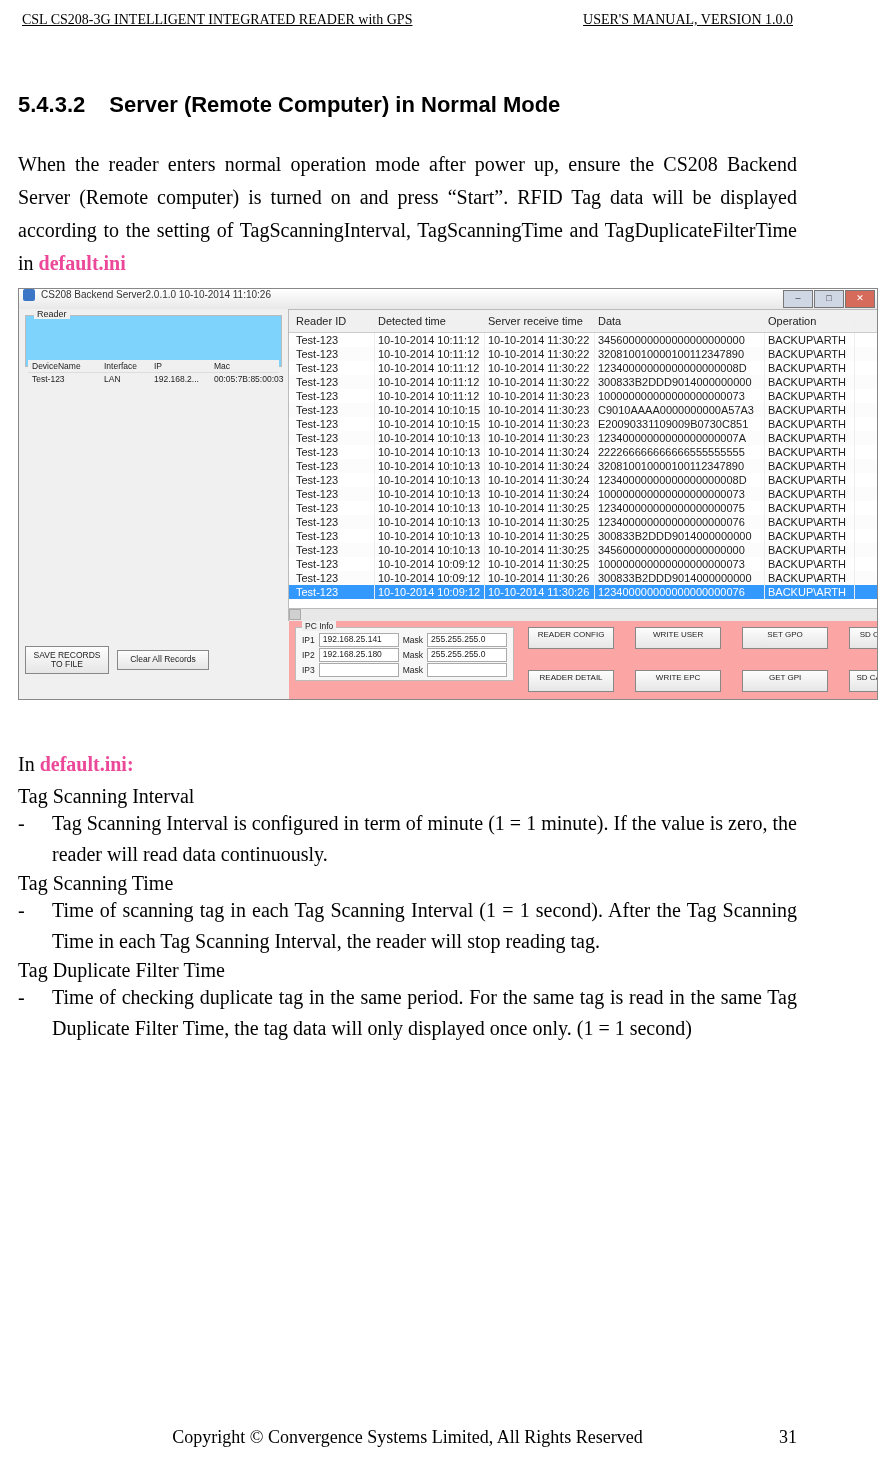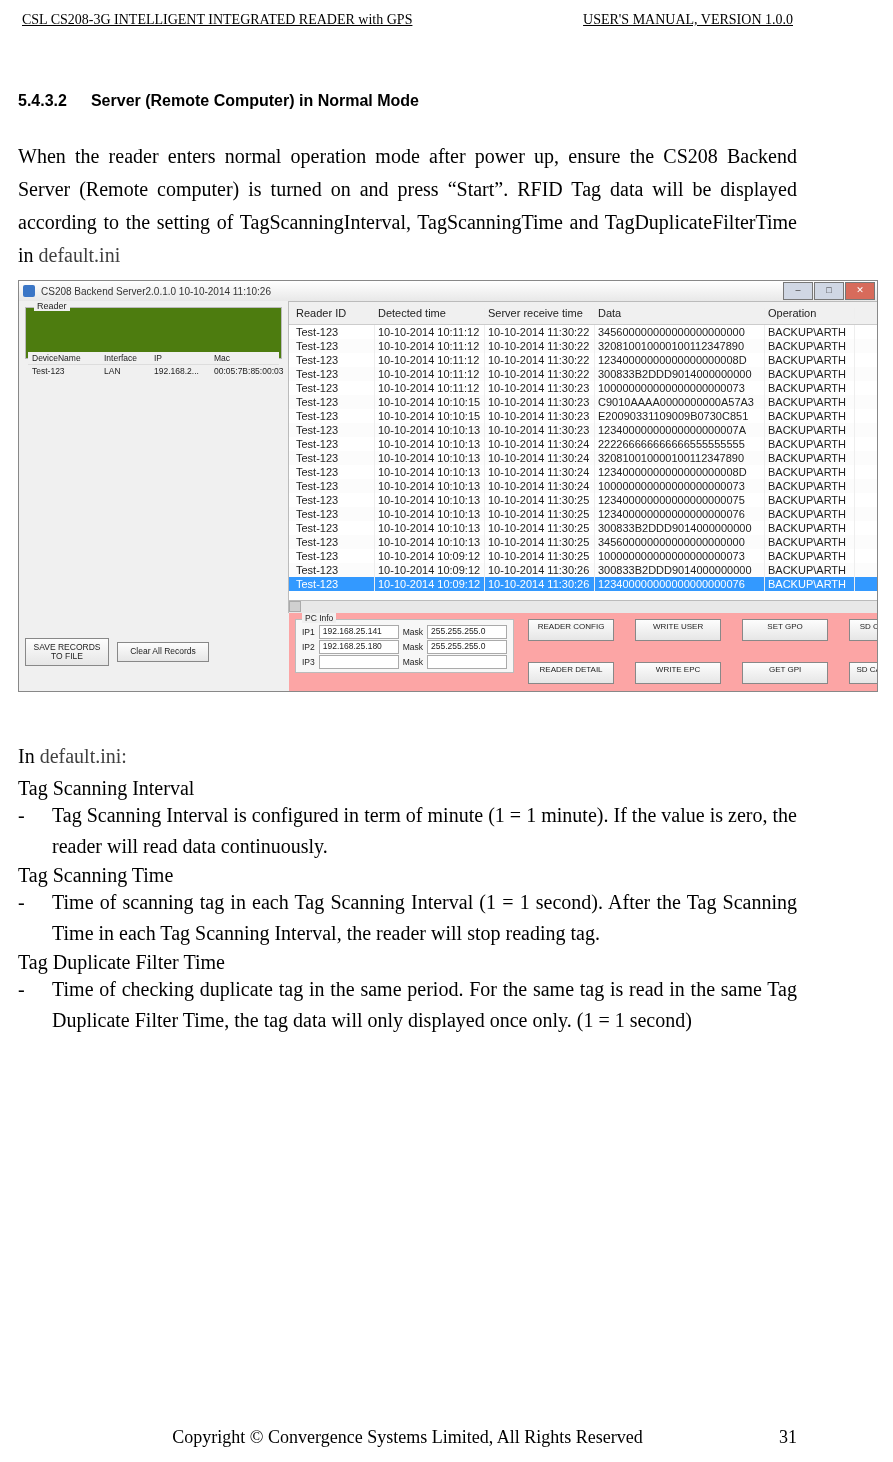--- a/index.html
+++ b/index.html
@@ -21,51 +21,50 @@
   .header-line {
     display: flex;
     justify-content: space-between;
     font-size: 14px;
     text-decoration: underline;
     padding: 0 4px 4px 4px;
   }
   .section-heading {
     margin: 60px 0 30px 0;
     font-family: Arial, Helvetica, sans-serif;
-    font-size: 16px;
+    font-size: 22px;
     font-weight: bold;
   }
   .section-heading .num { margin-right: 24px; }
   .para {
     font-size: 20px;
     line-height: 1.65;
     text-align: justify;
     margin: 0 0 4px 0;
   }
-  .red { color: #404040; font-weight: normal; }
+  .red { color: #ec4899; font-weight: bold; }
 
   
   .screenshot {
     width: 858px;
     height: 410px;
     margin: 8px 0 0 0;
     border: 1px solid #888;
     background: #ececec;
     font-family: "Segoe UI", Tahoma, Arial, sans-serif;
     font-size: 9px;
     color: #222;
     position: relative;
     overflow: hidden;
   }
   .titlebar {
     height: 20px;
     background: linear-gradient(#fff,#e8e8e8);
     border-bottom: 1px solid #aaa;
     display: flex;
-    align-items: center;
     padding: 0 4px;
     font-size: 10px;
     color: #333;
     position: relative;
   }
   .titlebar .wicon {
     width: 12px; height: 12px; background: #3b76c6; margin-right: 6px; border-radius: 2px;
   }
   .winbtns { position: absolute; right: 2px; top: 1px; display:flex; }
   .winbtn { width: 28px; height: 16px; border:1px solid #777; background:#d0d7e4; margin-left:1px; text-align:center; font-size:9px; line-height:14px; color:#333; }
@@ -81,21 +80,21 @@
 
   
   .reader-panel {
     grid-column: 1; grid-row: 1;
     background: #f0f0f0;
     border-right: 1px solid #bbb;
   }
   .reader-group {
     margin: 6px 6px 4px 6px;
     border: 1px solid #bbb;
-    background: #4d7c0f;
+    background: #7dd3fc;
     padding: 4px 2px 2px 2px;
     position: relative;
     height: 44px;
   }
   .reader-group .lbl {
     position: absolute; top: -7px; left: 8px; background:#f0f0f0; padding:0 3px; font-size:9px;
   }
   .reader-head {
     display:grid; grid-template-columns: 72px 50px 60px 1fr;
     font-size:8.5px; padding: 1px 4px; background:#f0f0f0; border-bottom:1px solid #ddd;margin-top:40px;

